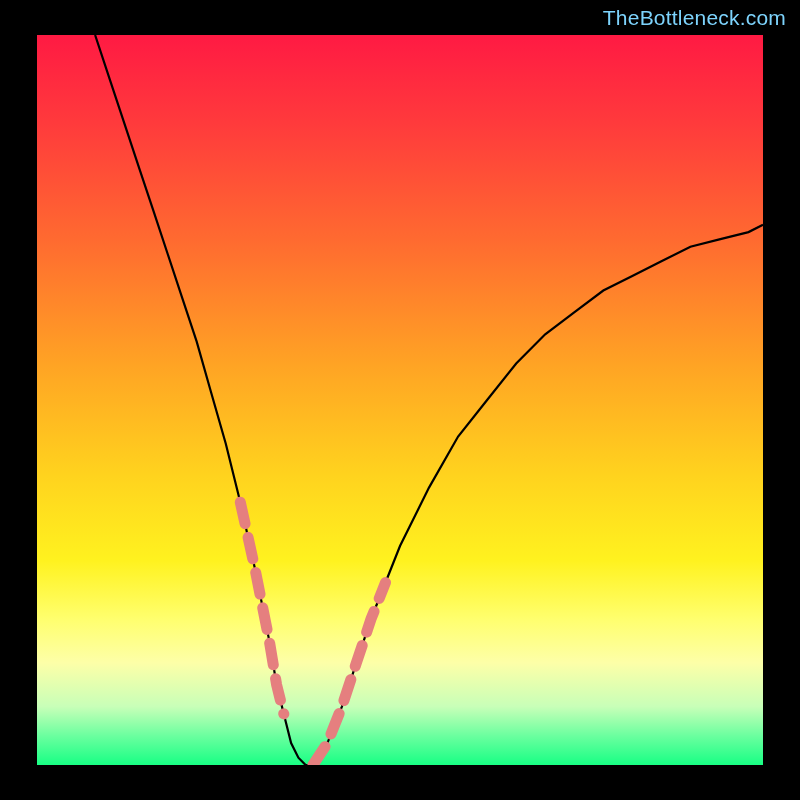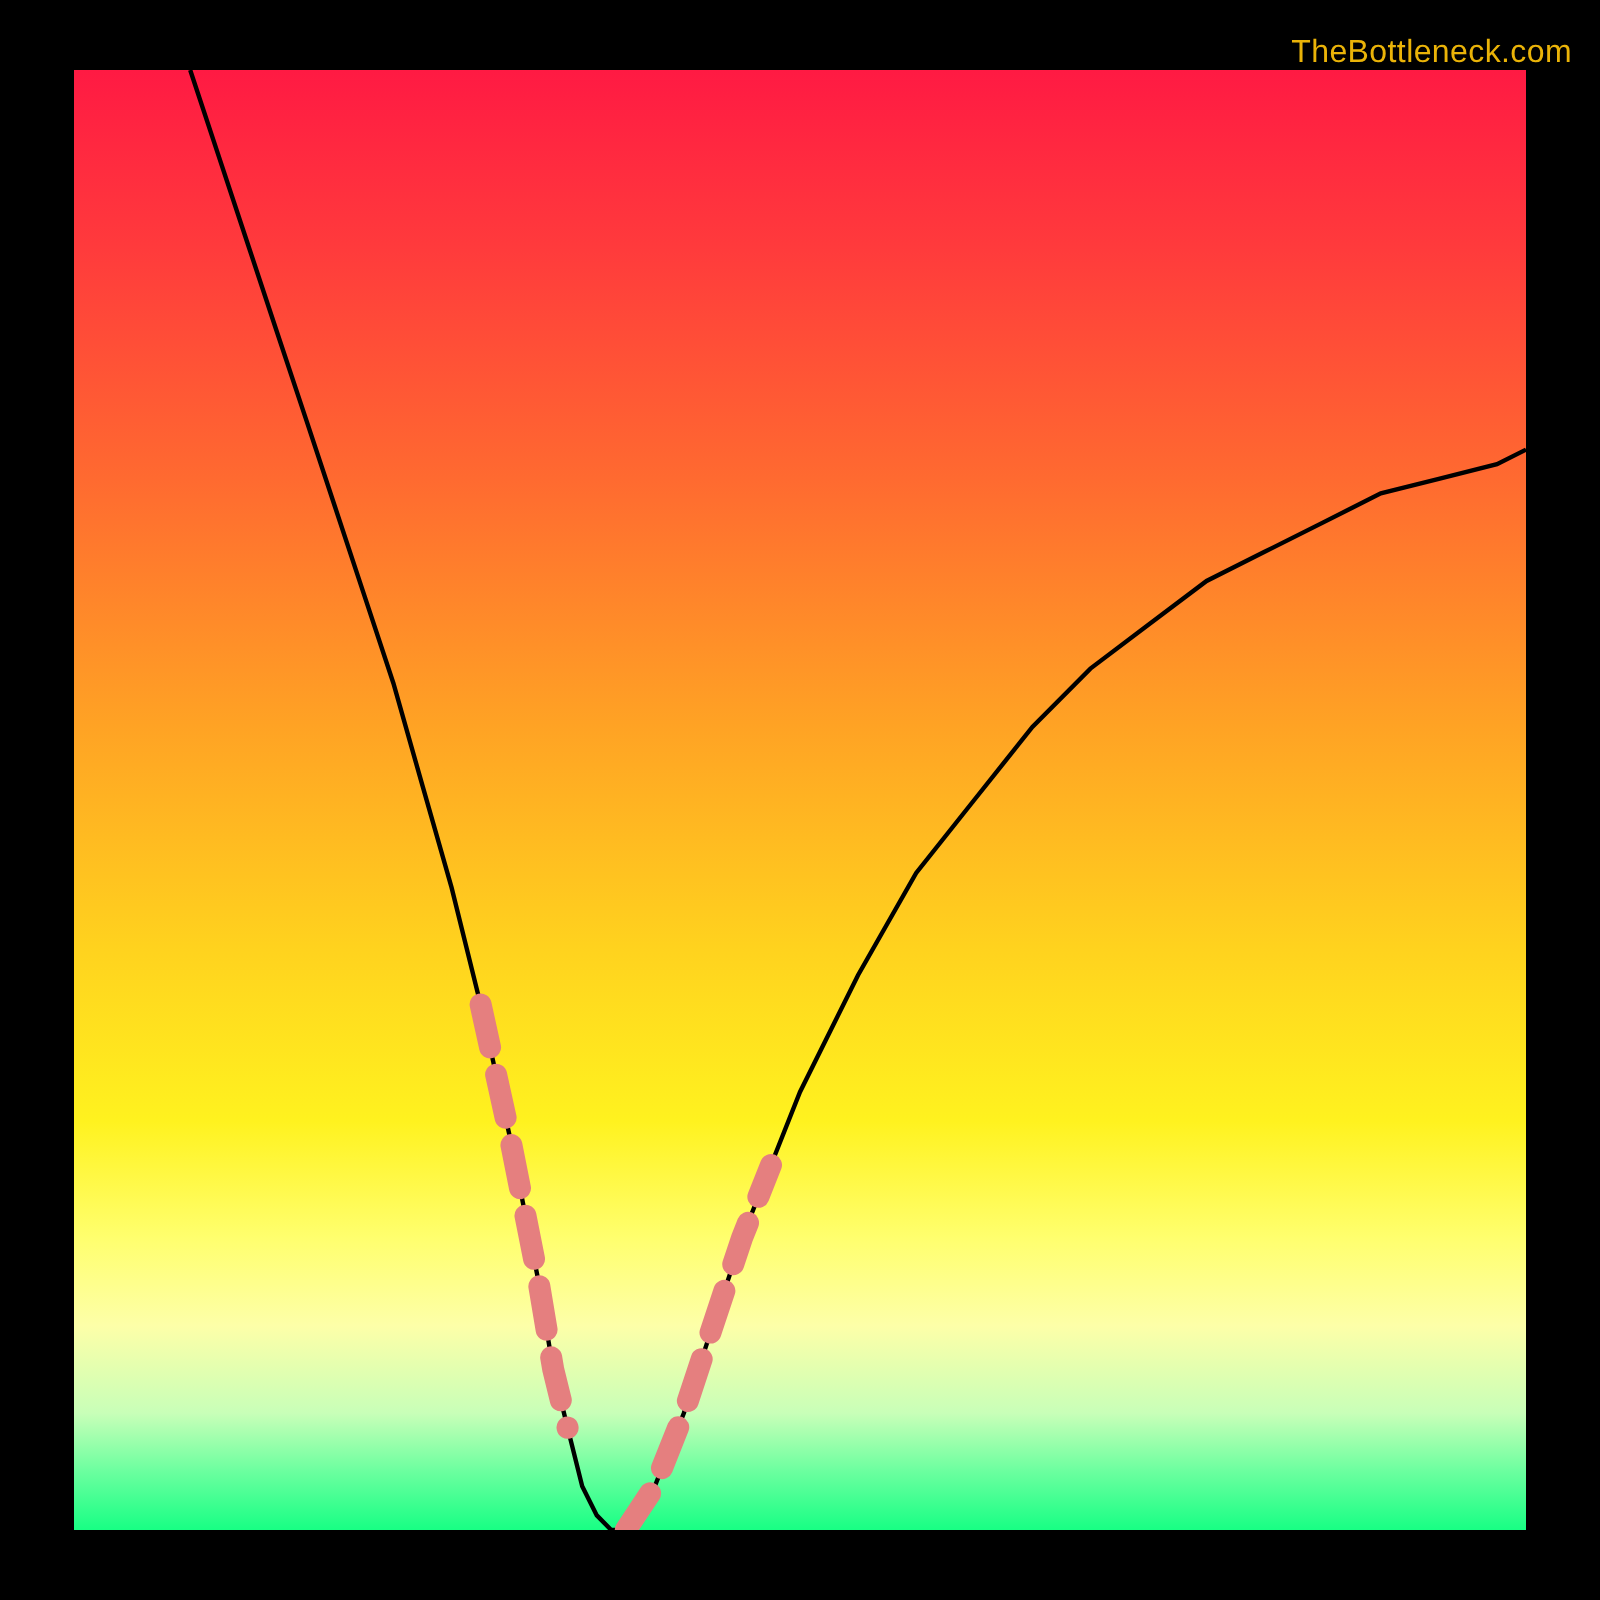--- a/index.html
+++ b/index.html
@@ -14,24 +14,24 @@
   .frame {
     position: absolute;
     left: 0;
     top: 0;
     width: 800px;
     height: 800px;
     background: #000;
   }
   .watermark {
     position: absolute;
-    top: 18px;
+    top: 6px;
     right: 14px;
-    color: #eab308;
-    font-size: 16px;
+    color: #7dd3fc;
+    font-size: 21px;
     font-weight: 500;
     letter-spacing: 0.2px;
     z-index: 50;
   }
   .plot-area {
     position: absolute;
     left: 37px;
     top: 35px;
     width: 726px;
     height: 730px;

